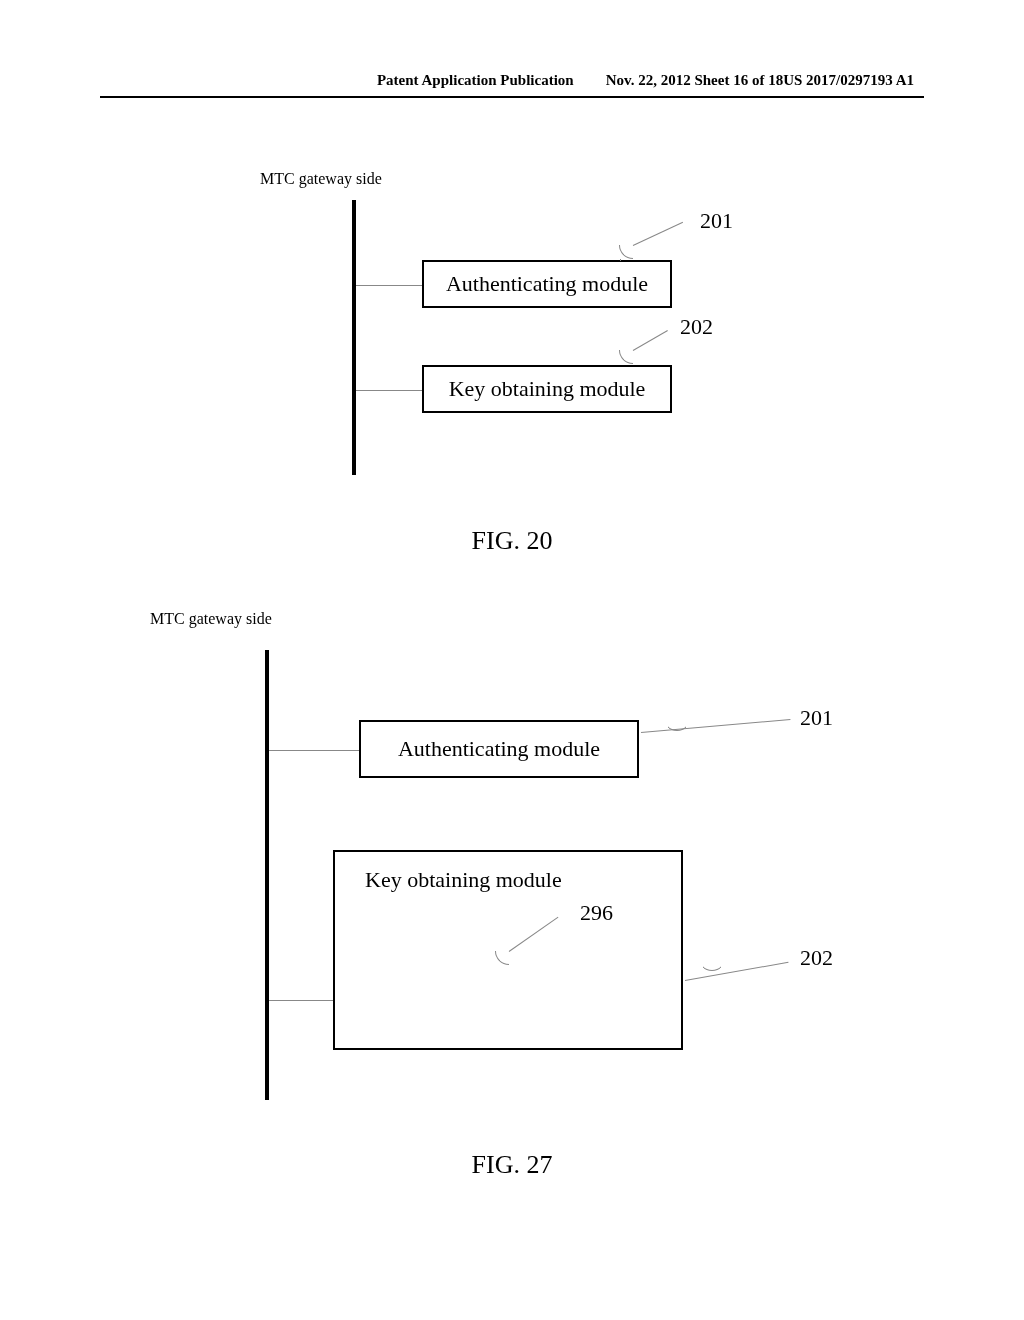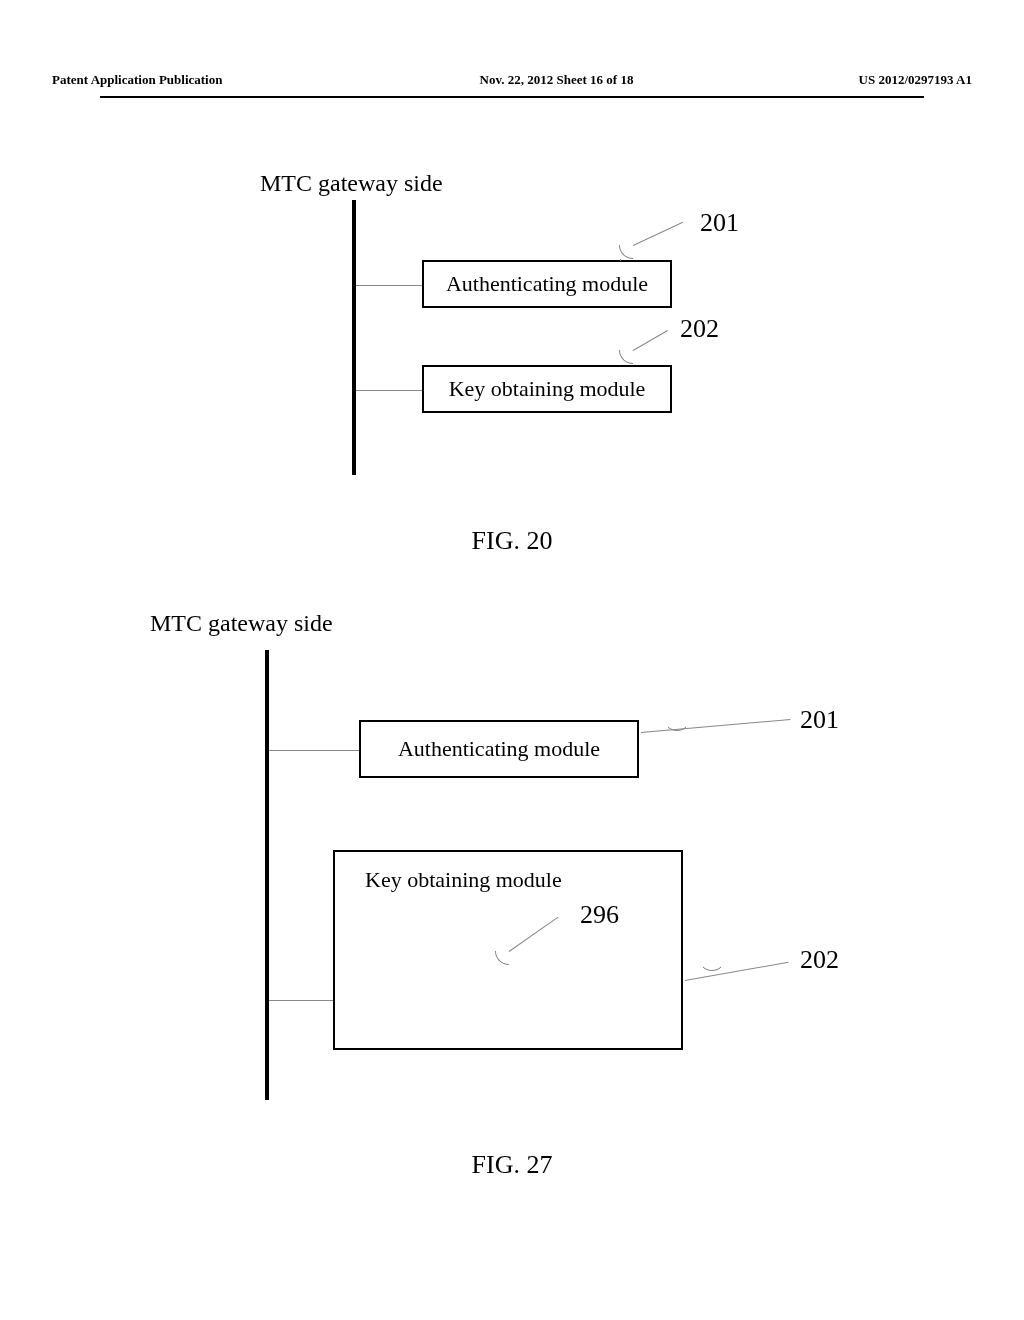--- a/index.html
+++ b/index.html
@@ -12,24 +12,24 @@
     height: 1320px;
     background: white;
     font-family: "Times New Roman", Times, serif;
     position: relative;
   }
   .header {
     position: absolute;
     top: 72px;
     left: 0;
     right: 0;
-    padding: 0 52px;
+    padding: 0 110px;
     display: flex;
-    justify-content: space-between;
-    font-size: 13px;
+    justify-content: flex-end;
+    font-size: 15px;
     font-weight: bold;
   }
   .header-left {
     text-align: left;
   }
   .header-center {
     text-align: center;
     margin-left: 32px;
   }
   .header-right {
@@ -54,21 +54,21 @@
     top: 140px;
     height: 420px;
   }
   .fig21 {
     top: 590px;
     height: 600px;
   }
 
   .title-label {
     position: absolute;
-    font-size: 24px;
+    font-size: 16px;
   }
 
   .vertical-line {
     position: absolute;
     width: 4px;
     background: black;
   }
 
   .box {
     position: absolute;
@@ -91,21 +91,21 @@
   }
 
   .connector {
     position: absolute;
     height: 1px;
     background: #888;
   }
 
   .ref-num {
     position: absolute;
-    font-size: 26px;
+    font-size: 22px;
   }
 
   .ref-line {
     position: absolute;
     height: 1px;
     background: #888;
   }
 
   .arc {
     position: absolute;
@@ -134,21 +134,21 @@
     position: absolute;
     background: #888;
   }
 </style>
 </head>
 <body>
 
 <div class="header">
   <span class="header-left">Patent Application Publication</span>
   <span class="header-center">Nov. 22, 2012  Sheet 16 of 18</span>
-  <span class="header-right">US 2012/0297193 A1</span>
+  <span class="header-right">US 2017/0297193 A1</span>
 </div>
 <div class="header-line"></div>
 
 <div class="diagram-container fig20">
   <div class="title-label" style="left:260px; top:30px;">MTC gateway side</div>
 
   <div class="vertical-line" style="left:352px; top:60px; height:275px;"></div>
 
   <div class="connector" style="left:356px; top:145px; width:66px;"></div>
   <div class="box" style="left:422px; top:120px; width:250px; height:48px;">

